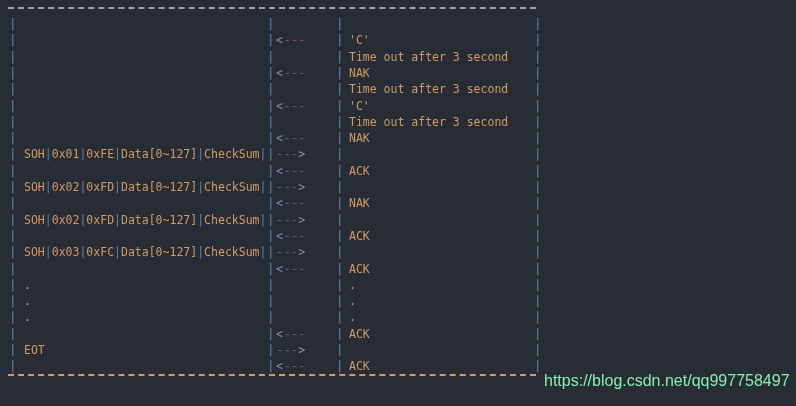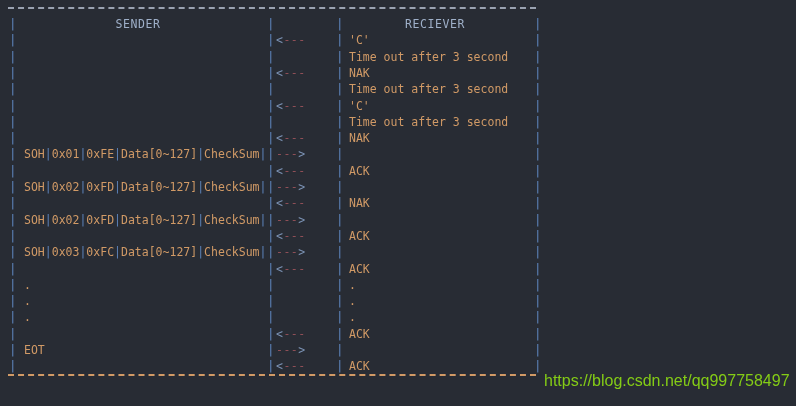--- a/index.html
+++ b/index.html
@@ -87,34 +87,34 @@
     letter-spacing: 0.6px;
   }
 
   
   .watermark {
     position: absolute;
     left: 544px;
     top: 372px;
     font-family: "Liberation Sans", sans-serif;
     font-size: 16px;
-    color: #84cc16;
+    color: #86efac;
     white-space: nowrap;
   }
 </style>
 </head>
 <body>
 
 <div id="screen">
 
   <div class="rule top"></div>
   <div class="rule bottom"></div>
 
   <div id="rows">
-      <div class="row" style="top: 16px;"><span class="pipe p1">|</span><span class="pipe p2">|</span><span class="pipe p3">|</span><span class="pipe p4">|</span><span class="sender-cell center">SENDER</span><span class="recv-cell center">RECIEVER</span></div>
+      <div class="row" style="top: 16px;"><span class="pipe p1">|</span><span class="pipe p2">|</span><span class="pipe p3">|</span><span class="pipe p4">|</span></div>
       <div class="row" style="top: 32.3px;"><span class="pipe p1">|</span><span class="pipe p2">|</span><span class="pipe p3">|</span><span class="pipe p4">|</span><span class="arrow-cell"><span class="head">&lt;</span>---</span><span class="recv-cell">'C'</span></div>
       <div class="row" style="top: 48.6px;"><span class="pipe p1">|</span><span class="pipe p2">|</span><span class="pipe p3">|</span><span class="pipe p4">|</span><span class="recv-cell">Time out after 3 second</span></div>
       <div class="row" style="top: 64.9px;"><span class="pipe p1">|</span><span class="pipe p2">|</span><span class="pipe p3">|</span><span class="pipe p4">|</span><span class="arrow-cell"><span class="head">&lt;</span>---</span><span class="recv-cell">NAK</span></div>
       <div class="row" style="top: 81.2px;"><span class="pipe p1">|</span><span class="pipe p2">|</span><span class="pipe p3">|</span><span class="pipe p4">|</span><span class="recv-cell">Time out after 3 second</span></div>
       <div class="row" style="top: 97.5px;"><span class="pipe p1">|</span><span class="pipe p2">|</span><span class="pipe p3">|</span><span class="pipe p4">|</span><span class="arrow-cell"><span class="head">&lt;</span>---</span><span class="recv-cell">'C'</span></div>
       <div class="row" style="top: 113.8px;"><span class="pipe p1">|</span><span class="pipe p2">|</span><span class="pipe p3">|</span><span class="pipe p4">|</span><span class="recv-cell">Time out after 3 second</span></div>
       <div class="row" style="top: 130.1px;"><span class="pipe p1">|</span><span class="pipe p2">|</span><span class="pipe p3">|</span><span class="pipe p4">|</span><span class="arrow-cell"><span class="head">&lt;</span>---</span><span class="recv-cell">NAK</span></div>
       <div class="row" style="top: 146.4px;"><span class="pipe p1">|</span><span class="pipe p2">|</span><span class="pipe p3">|</span><span class="pipe p4">|</span><span class="sender-cell"><span>SOH</span><span class="sep">|</span><span>0x01</span><span class="sep">|</span><span>0xFE</span><span class="sep">|</span><span>Data[0~127]</span><span class="sep">|</span><span>CheckSum</span><span class="sep">|</span></span><span class="arrow-cell">---<span class="head">&gt;</span></span></div>
       <div class="row" style="top: 162.7px;"><span class="pipe p1">|</span><span class="pipe p2">|</span><span class="pipe p3">|</span><span class="pipe p4">|</span><span class="arrow-cell"><span class="head">&lt;</span>---</span><span class="recv-cell">ACK</span></div>
       <div class="row" style="top: 179px;"><span class="pipe p1">|</span><span class="pipe p2">|</span><span class="pipe p3">|</span><span class="pipe p4">|</span><span class="sender-cell"><span>SOH</span><span class="sep">|</span><span>0x02</span><span class="sep">|</span><span>0xFD</span><span class="sep">|</span><span>Data[0~127]</span><span class="sep">|</span><span>CheckSum</span><span class="sep">|</span></span><span class="arrow-cell">---<span class="head">&gt;</span></span></div>

